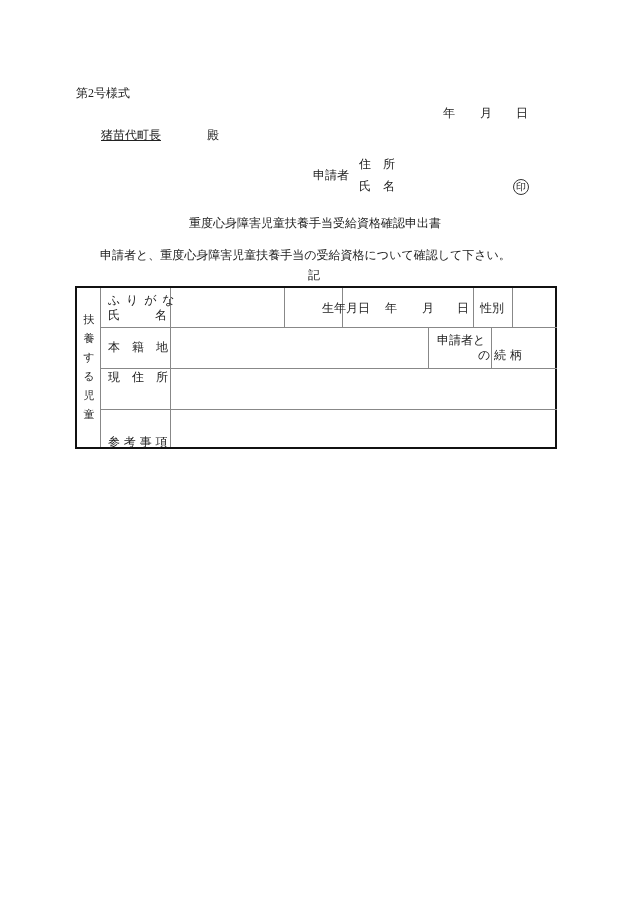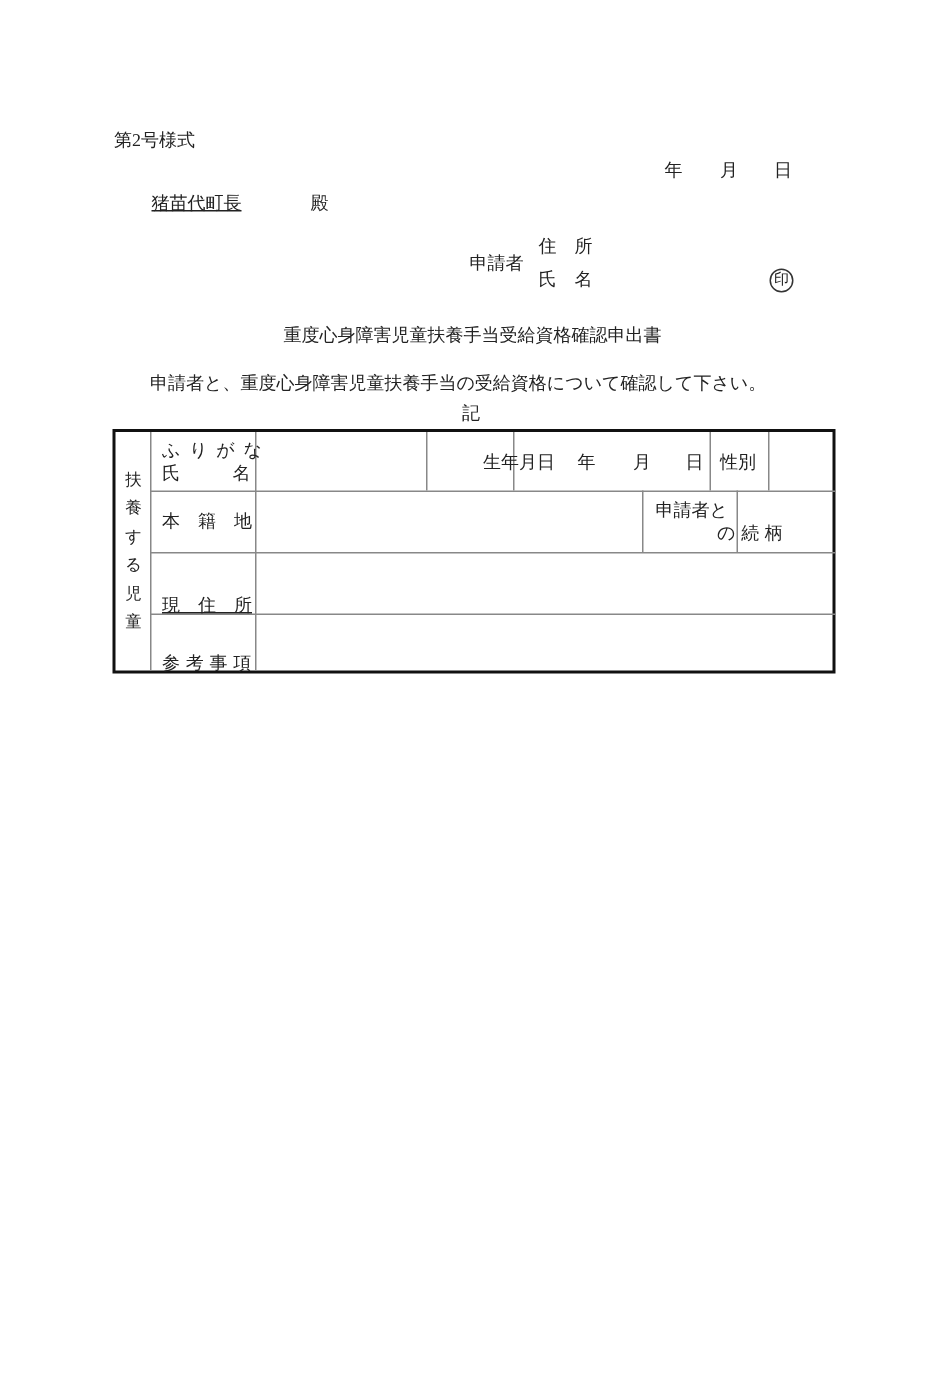--- a/index.html
+++ b/index.html
@@ -66,18 +66,18 @@
   <div class="cell" style="left:380px;top:13px;">日</div>
   <div class="cell" style="left:403px;top:13px;">性別</div>
   <div class="cell" style="left:437px;top:0;width:42px;height:38px;"></div>
 
   <div class="cell" style="left:31px;top:53px;font-family:Liberation Mono, monospace;">本　籍　地</div>
   <div class="cell" style="left:95px;top:41px;width:255px;height:38px;"></div>
   <div class="cell" style="left:360px;top:45px;">申請者と</div>
   <div class="cell" style="left:360px;top:60px;margin-left:41px;">の 続 柄</div>
   <div class="cell" style="left:416px;top:41px;width:63px;height:38px;"></div>
 
-  <div class="cell" style="left:31px;top:108px;text-decoration:underline;">現　住　所</div>
+  <div class="cell" style="left:31px;top:82px;">現　住　所</div>
   <div class="cell" style="left:95px;top:82px;width:384px;height:38px;"></div>
 
   <div class="cell" style="left:31px;top:135px;margin-top:12px;">参 考 事 項</div>
   <div class="cell" style="left:95px;top:123px;width:384px;height:36px;"></div>
 </div>
 
 </body></html>

